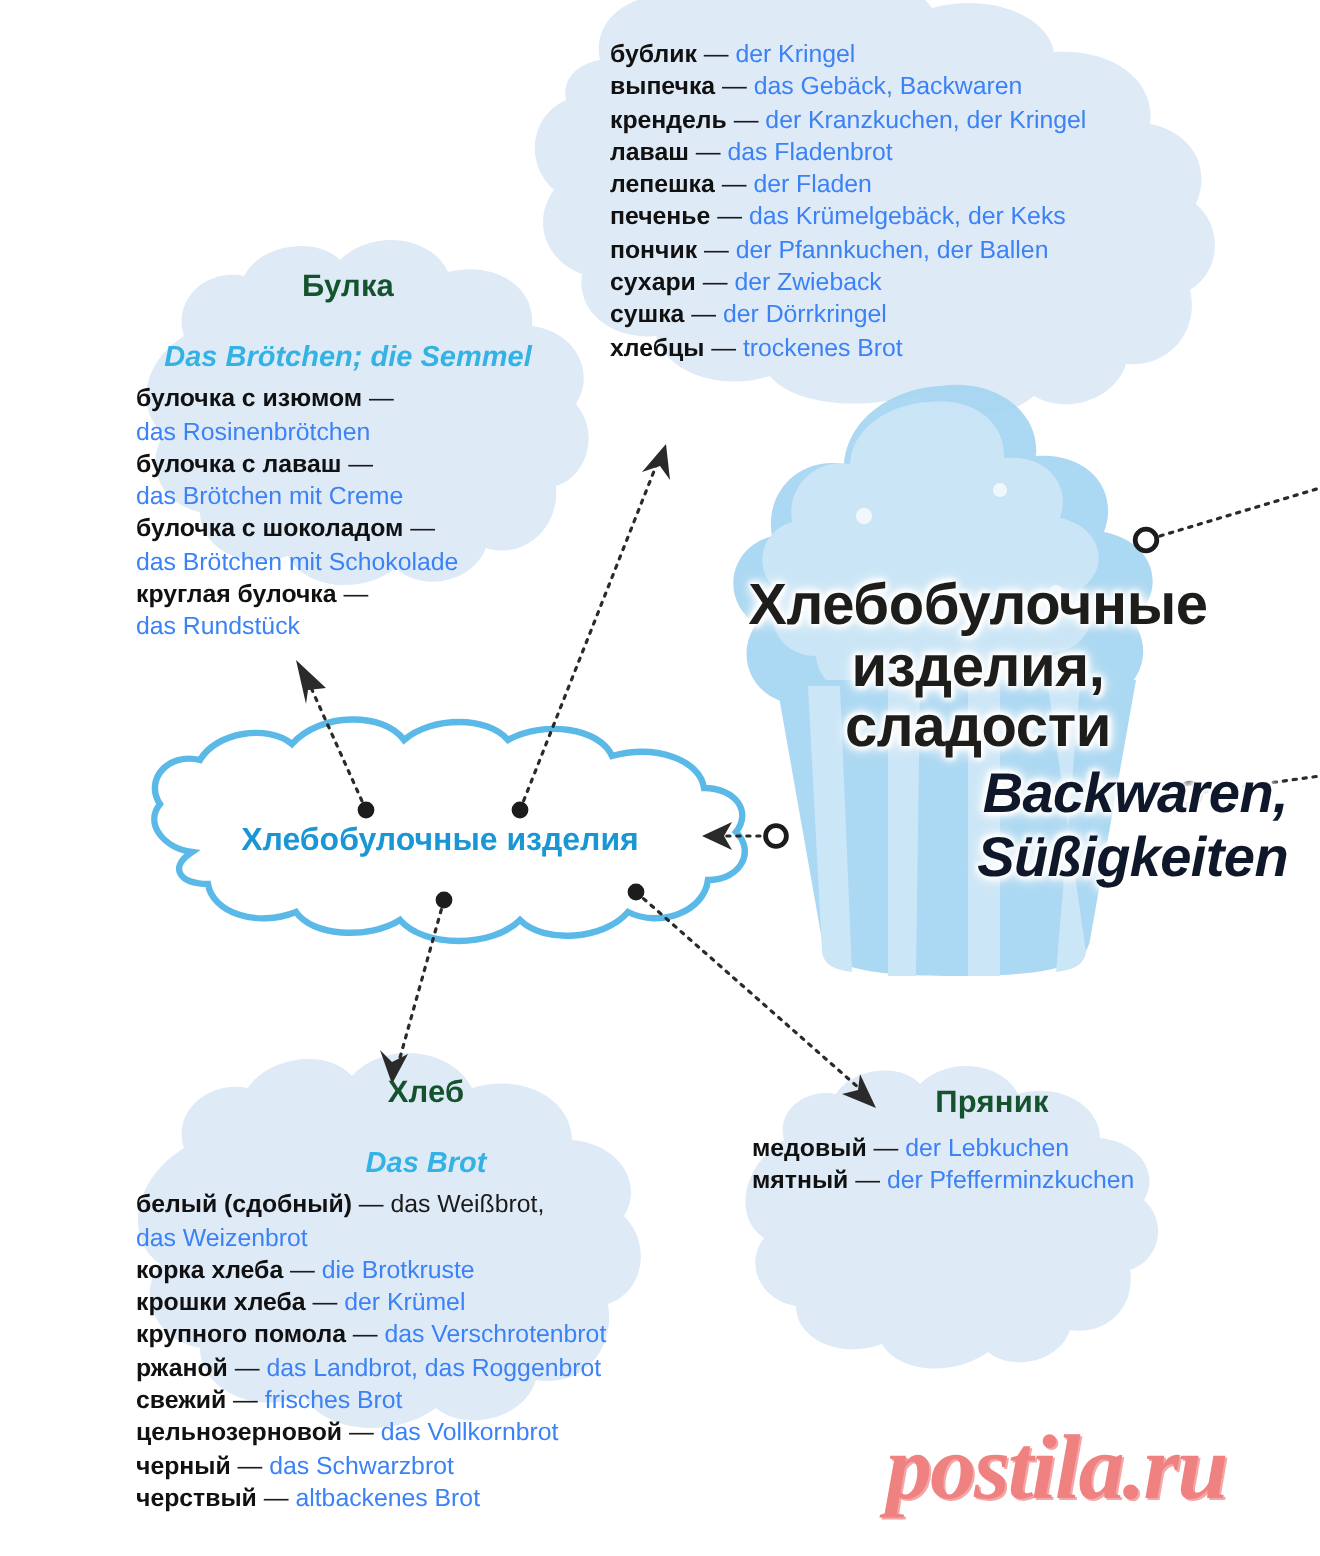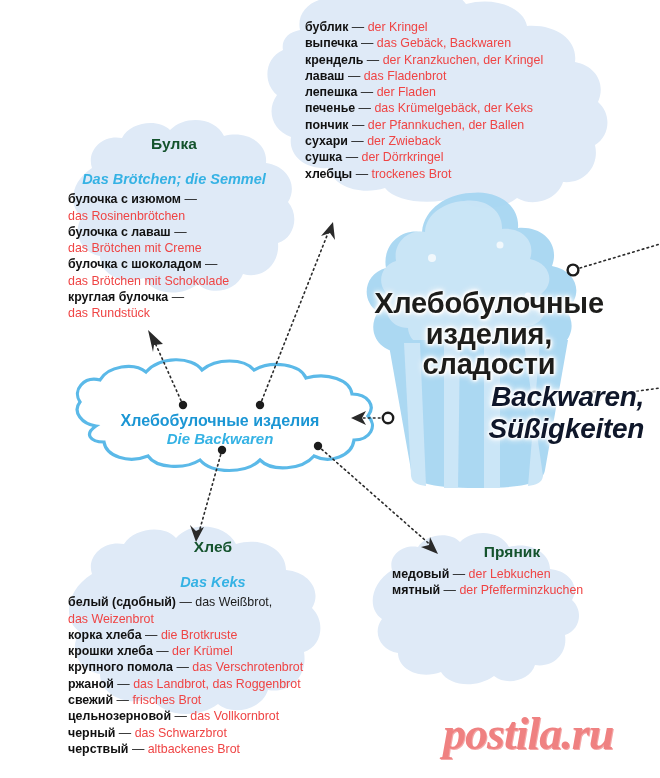--- a/index.html
+++ b/index.html
@@ -21,21 +21,21 @@
   }
   .hdr-de{
     color:#35b2e4;font-style:italic;font-weight:bold;font-size:14.5px;
     text-align:center;line-height:1.2;margin-top:18px;
   }
   .entries{margin-top:3px;}
   .ent{
     font-size:12.4px;line-height:16.3px;color:#1b1b1b;white-space:nowrap;
   }
   .ent b{font-weight:bold;color:#111;}
-  .ent .de{font-weight:normal;color:#ef4444;}
+  .ent .de{font-weight:normal;color:#3b82f6;}
 
   
   #main-title{
     position:absolute;z-index:8;left:334px;top:288px;width:310px;
     text-align:center;
   }
   #main-title .ru{
     font-size:29px;font-weight:bold;color:#1d1d1b;line-height:1.06;
     letter-spacing:-.2px;
     text-shadow:0 0 4px #fff,0 0 4px #fff,0 0 7px #fff,0 0 9px #fff,1px 1px 2px #fff,-1px -1px 2px #fff;
@@ -226,46 +226,45 @@
       <div class="ent"><span class="de">das Brötchen mit Creme</span></div>
       <div class="ent"><b>булочка с шоколадом</b> —</div>
       <div class="ent"><span class="de">das Brötchen mit Schokolade</span></div>
       <div class="ent"><b>круглая булочка</b> —</div>
       <div class="ent"><span class="de">das Rundstück</span></div>
     </div>
   </div>
 
   <div class="blk" id="blk-khleb" style="left:68px;top:538px;width:290px;">
     <div class="hdr-ru">Хлеб</div>
-    <div class="hdr-de">Das Keks</div>
+    <div class="hdr-de">Das Brot</div>
     <div class="entries">
       <div class="ent"><b>белый (сдобный)</b> — das Weißbrot,</div>
       <div class="ent"><span class="de">das Weizenbrot</span></div>
       <div class="ent"><b>корка хлеба</b> — <span class="de">die Brotkruste</span></div>
       <div class="ent"><b>крошки хлеба</b> — <span class="de">der Krümel</span></div>
       <div class="ent"><b>крупного помола</b> — <span class="de">das Verschrotenbrot</span></div>
       <div class="ent"><b>ржаной</b> — <span class="de">das Landbrot, das Roggenbrot</span></div>
       <div class="ent"><b>свежий</b> — <span class="de">frisches Brot</span></div>
       <div class="ent"><b>цельнозерновой</b> — <span class="de">das Vollkornbrot</span></div>
       <div class="ent"><b>черный</b> — <span class="de">das Schwarzbrot</span></div>
       <div class="ent"><b>черствый</b> — <span class="de">altbackenes Brot</span></div>
     </div>
   </div>
 
-  <div class="blk" id="blk-pryanik" style="left:392px;top:543px;width:240px;">
+  <div class="blk" id="blk-pryanik" style="left:376px;top:543px;width:240px;">
     <div class="hdr-ru">Пряник</div>
     <div class="entries" style="margin-top:5px;">
       <div class="ent"><b>медовый</b> — <span class="de">der Lebkuchen</span></div>
       <div class="ent"><b>мятный</b> — <span class="de">der Pfefferminzkuchen</span></div>
     </div>
   </div>
 
   <div id="center-cloud-text">
     <div class="ru">Хлебобулочные изделия</div>
-    <div class="de">Die Backwaren</div>
   </div>
 
   <div id="main-title">
     <div class="ru">Хлебобулочные</div>
     <div class="ru">изделия,</div>
     <div class="ru">сладости</div>
     <div class="de">Backwaren,</div>
     <div class="de">Süßigkeiten</div>
   </div>
 

